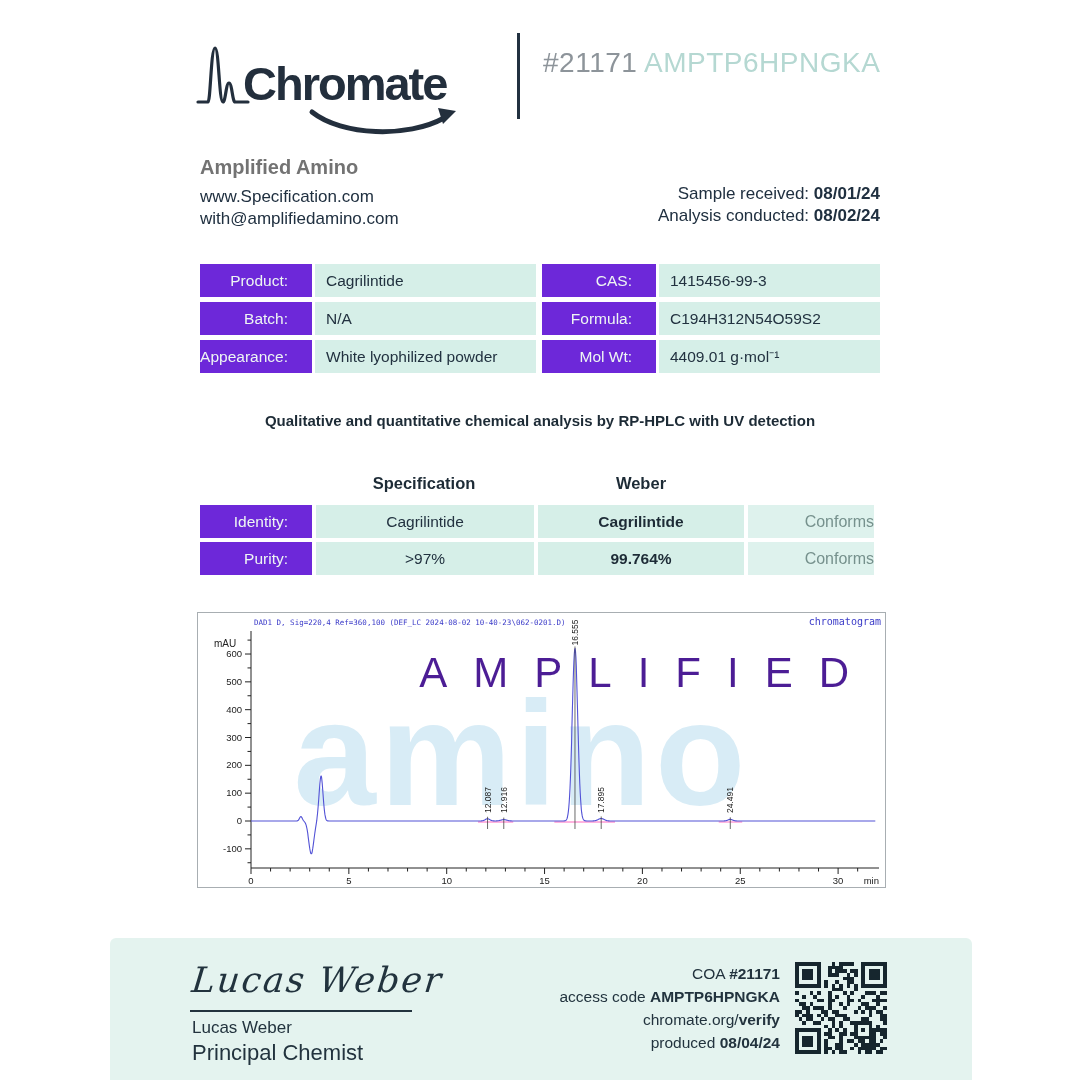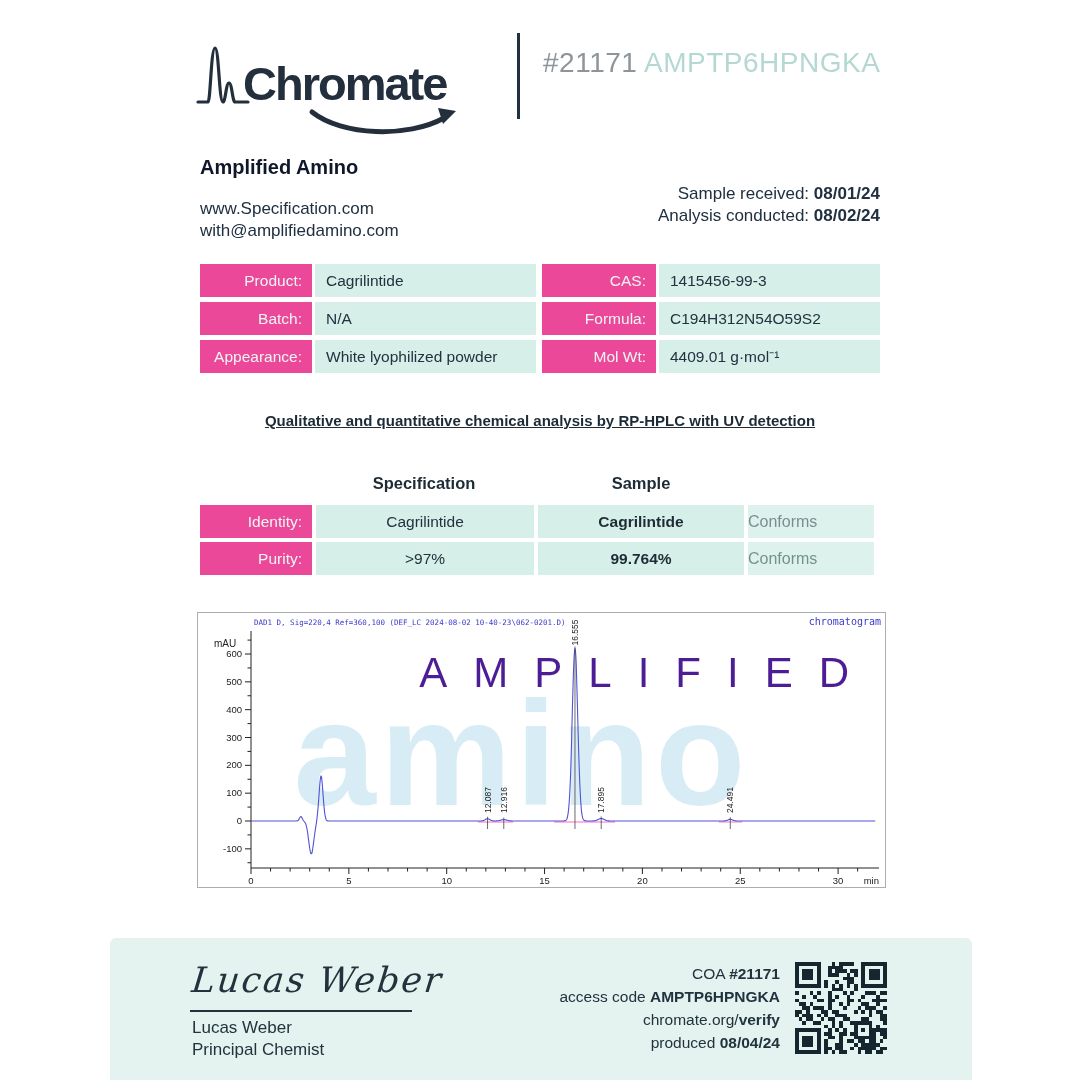--- a/index.html
+++ b/index.html
@@ -13,45 +13,45 @@
   .swoosh{position:absolute;left:108px;top:72px;}
   .header-divider{position:absolute;left:517px;top:33px;width:3px;height:86px;background:#223140;}
   .title-block{position:absolute;left:543px;top:42px;}
   .coa-title{font-size:31px;font-weight:bold;color:#1d2c39;letter-spacing:-0.5px;}
   .coa-sub{font-size:28px;margin-top:5px;letter-spacing:0.5px;}
   .coa-num{color:#8d949a;}
   .coa-code{color:#b5d8d2;}
 
   
   .company-block{position:absolute;left:200px;top:156px;line-height:22px;font-size:17px;}
-  .company-name{font-size:20px;font-weight:bold;margin-bottom:20px;color:#0f172a;}
+  .company-name{font-size:20px;font-weight:bold;margin-bottom:8px;color:#737373;}
   .dates-block{position:absolute;right:200px;top:183px;text-align:right;font-size:17px;line-height:22px;}
   .b{font-weight:bold;}
 
   
   .info-grid{position:absolute;top:264px;display:grid;grid-row-gap:5px;grid-column-gap:3px;}
   #info-left{left:200px;grid-template-columns:112px 221px;}
   #info-right{left:542px;grid-template-columns:114px 221px;}
   .cell{height:33px;line-height:33px;font-size:15.5px;white-space:nowrap;}
-  .lbl{background:#ec4899;color:#eef6f3;text-align:right;padding-right:10px;}
+  .lbl{background:#6d28d9;color:#eef6f3;text-align:right;padding-right:24px;}
   .val{background:#d6efe8;color:#223240;padding-left:11px;}
 
   
   .analysis-note{position:absolute;left:0;top:412px;width:1080px;text-align:center;
-                 font-size:15px;font-weight:bold;color:#1d2b36;text-decoration:underline;}
+                 font-size:15px;font-weight:bold;color:#1d2b36;}
 
   
   .spec-headers{position:absolute;top:474px;font-size:16.5px;font-weight:bold;color:#1d2b36;}
   #spec-h1{left:315px;width:218px;text-align:center;}
   #spec-h2{left:538px;width:206px;text-align:center;}
   .spec-grid{position:absolute;left:200px;top:505px;display:grid;
              grid-template-columns:112px 218px 206px 126px;grid-column-gap:4px;grid-row-gap:4px;}
   .spec-val{background:#d6efe8;color:#223240;text-align:center;}
   .spec-res{background:#d6efe8;color:#1d2b36;text-align:center;font-weight:bold;}
-  .spec-status{background:#def2ed;color:#76918d;text-align:left;font-size:16px;}
+  .spec-status{background:#def2ed;color:#76918d;text-align:right;font-size:16px;}
 
   
   .chart-panel{position:absolute;left:197px;top:612px;width:687px;height:274px;
                border:1px solid #a8aeb2;background:#fff;overflow:hidden;}
   .wm1{position:absolute;left:60px;right:10px;top:36px;text-align:right;font-size:42px;
        letter-spacing:26px;color:#4c1d95;font-weight:normal;}
   .wm2{position:absolute;left:0;right:40px;top:56px;text-align:center;font-size:148px;
        font-weight:bold;letter-spacing:4px;color:#d8ecf6;}
   .chart-header{position:absolute;left:56px;top:5px;font-family:"DejaVu Sans Mono",monospace;
                 font-size:7.5px;color:#3a3ac8;white-space:nowrap;}
@@ -59,21 +59,21 @@
                 font-size:10px;color:#3a3ac8;}
   #chromatogram-svg{position:absolute;left:0;top:0;}
 
   
   .footer-band{position:absolute;left:110px;top:938px;width:862px;height:142px;
                background:#e4f3ef;border-radius:6px 6px 0 0;}
   .sig-script{position:absolute;left:82px;top:22px;font-family:"DejaVu Serif",serif;
               font-style:italic;font-size:35px;color:#22333e;letter-spacing:2px;transform:skewX(-6deg);}
   .sig-line{position:absolute;left:80px;top:72px;width:222px;border-top:2px solid #22333e;}
   .sig-name{position:absolute;left:82px;top:80px;font-size:17px;color:#22333e;}
-  .sig-title{position:absolute;left:82px;top:102px;font-size:17px;color:#22333e;}
+  .sig-title{position:absolute;left:82px;top:102px;font-size:22px;color:#22333e;}
   .verify-block{position:absolute;right:192px;top:24px;text-align:right;font-size:15.5px;
                 line-height:23px;color:#22333e;}
   .qr-box{position:absolute;right:85px;top:24px;width:92px;height:92px;}
 </style>
 </head>
 <body>
 
 <div class="logo-block">
   <div class="logo-row">
     <span>
@@ -121,21 +121,21 @@
   <div class="cell val">1415456-99-3</div>
   <div class="cell lbl">Formula:</div>
   <div class="cell val">C194H312N54O59S2</div>
   <div class="cell lbl">Mol Wt:</div>
   <div class="cell val">4409.01 g·mol⁻¹</div>
 </div>
 
 <div class="analysis-note">Qualitative and quantitative chemical analysis by RP-HPLC with UV detection</div>
 
 <div class="spec-headers" id="spec-h1">Specification</div>
-<div class="spec-headers" id="spec-h2">Sample</div>
+<div class="spec-headers" id="spec-h2">Weber</div>
 <div class="spec-grid">
   <div class="cell lbl">Identity:</div>
   <div class="cell spec-val">Cagrilintide</div>
   <div class="cell spec-res">Cagrilintide</div>
   <div class="cell spec-status">Conforms</div>
   <div class="cell lbl">Purity:</div>
   <div class="cell spec-val">&gt;97%</div>
   <div class="cell spec-res">99.764%</div>
   <div class="cell spec-status">Conforms</div>
 </div>

